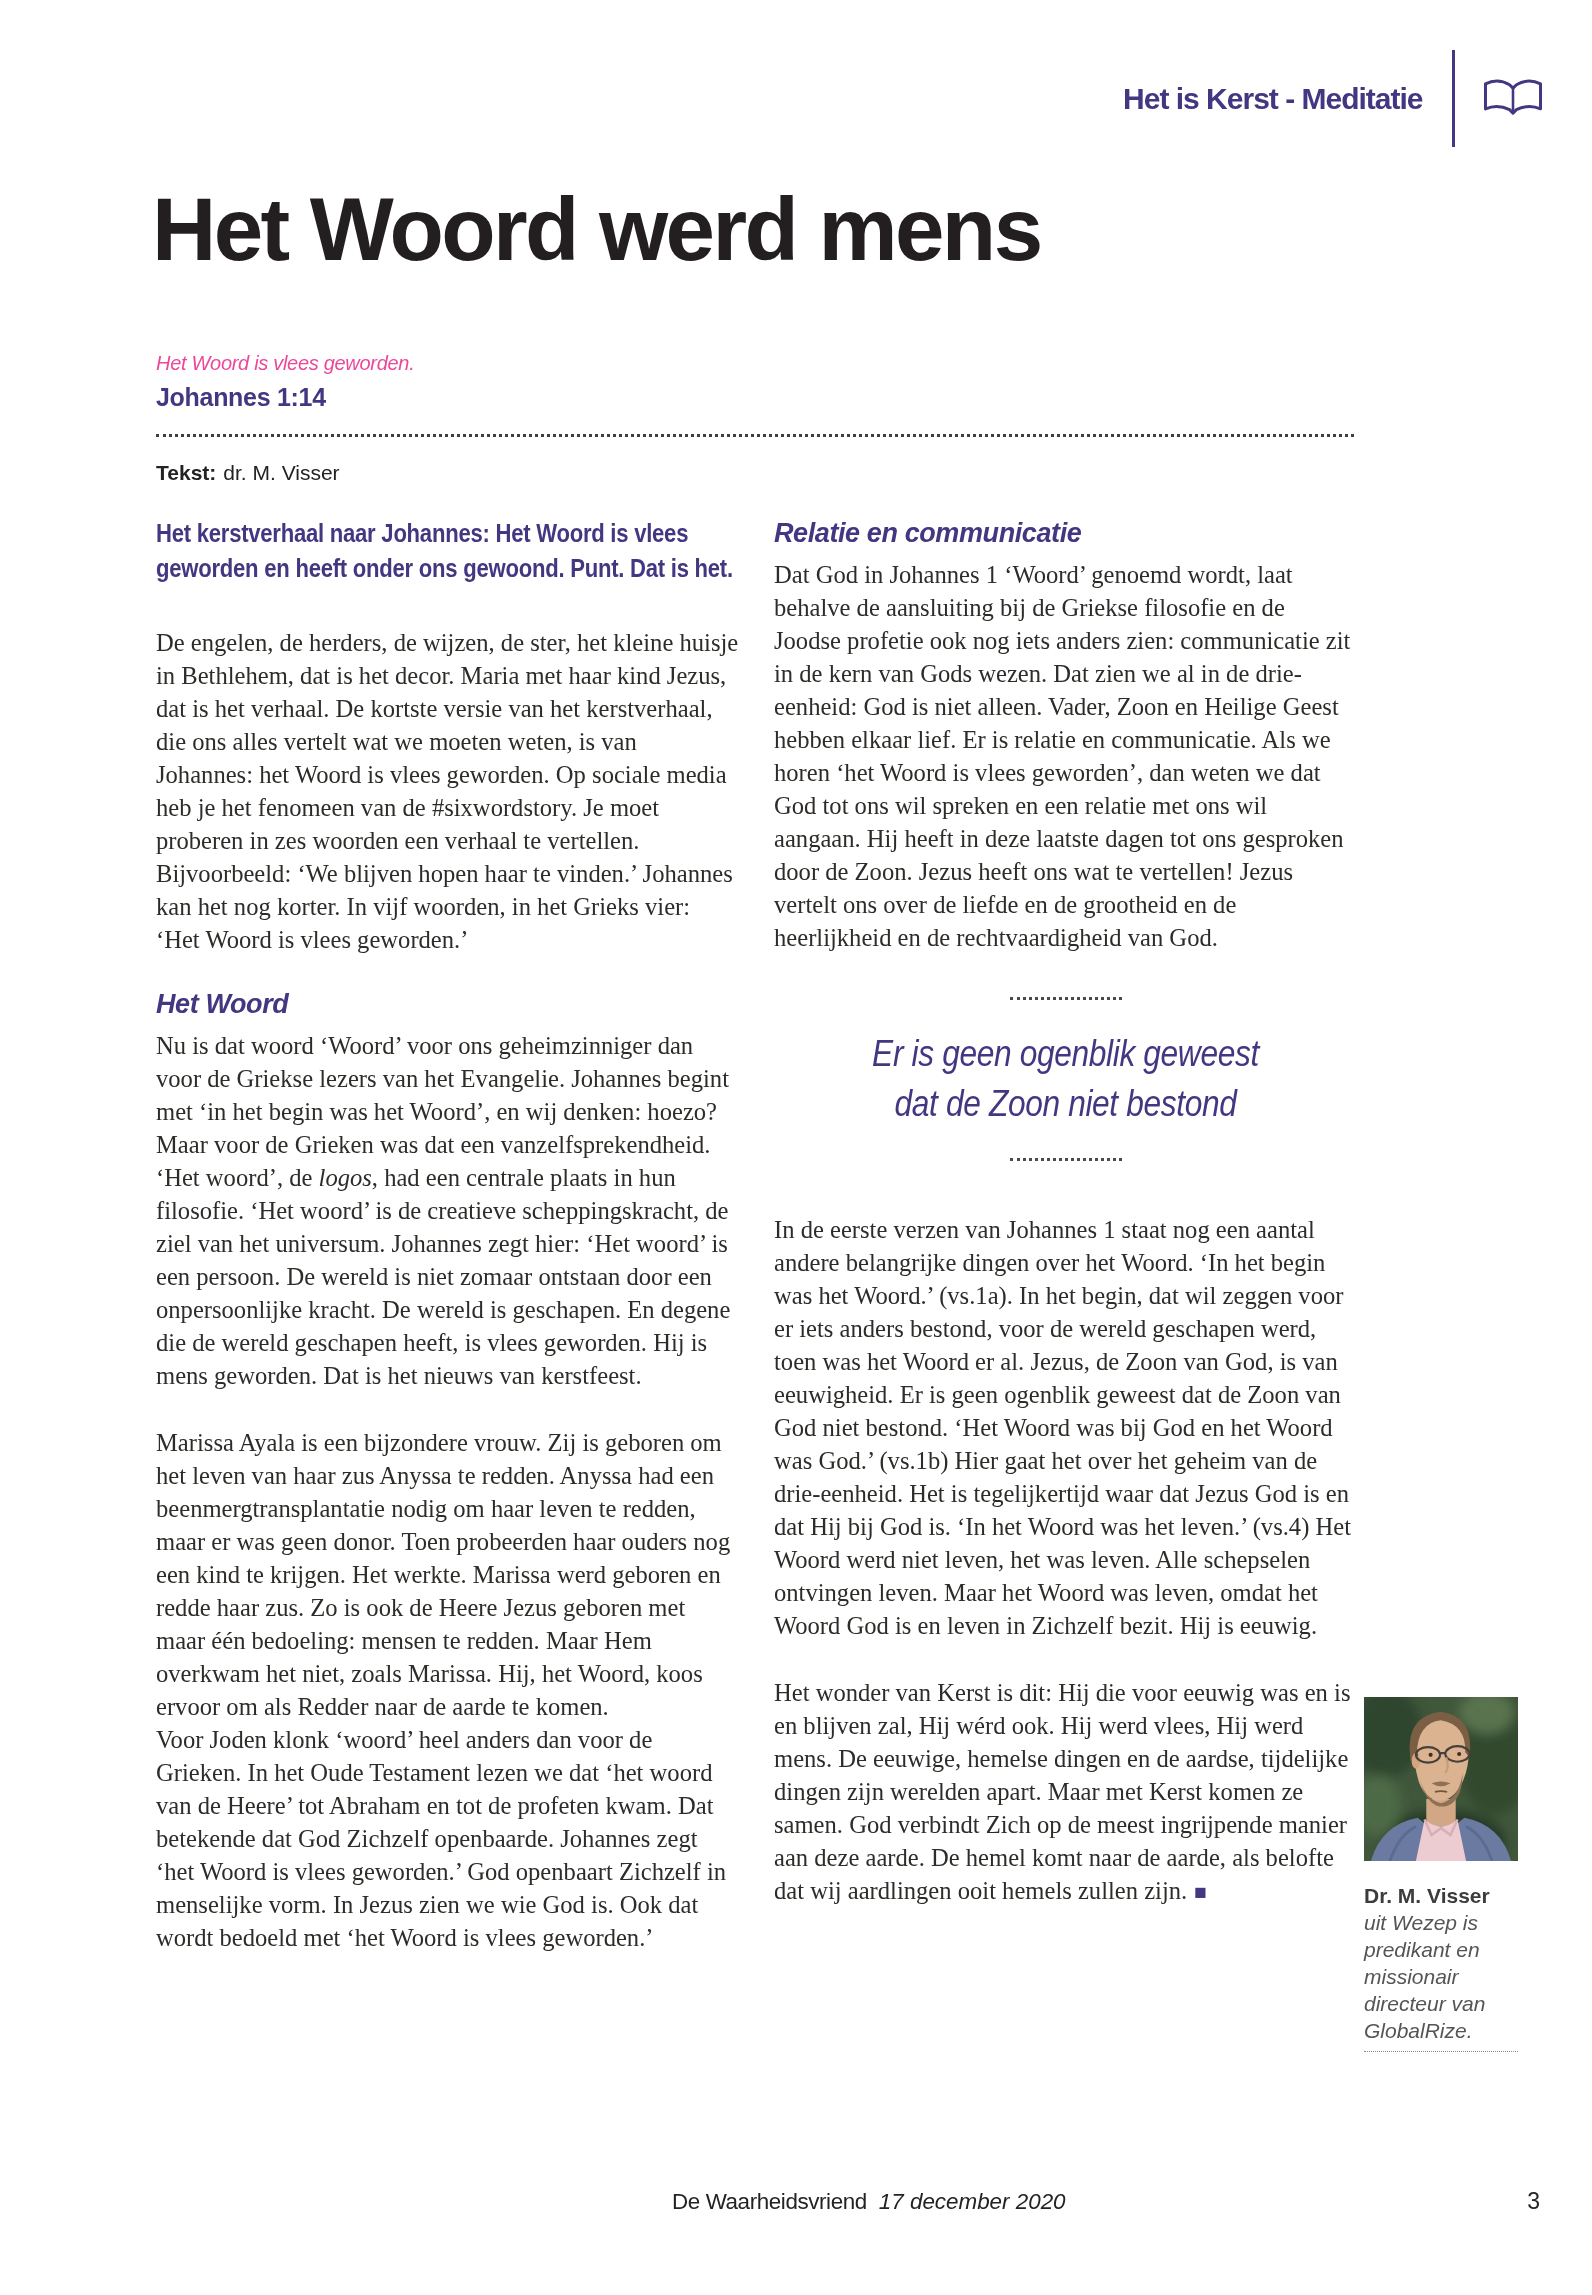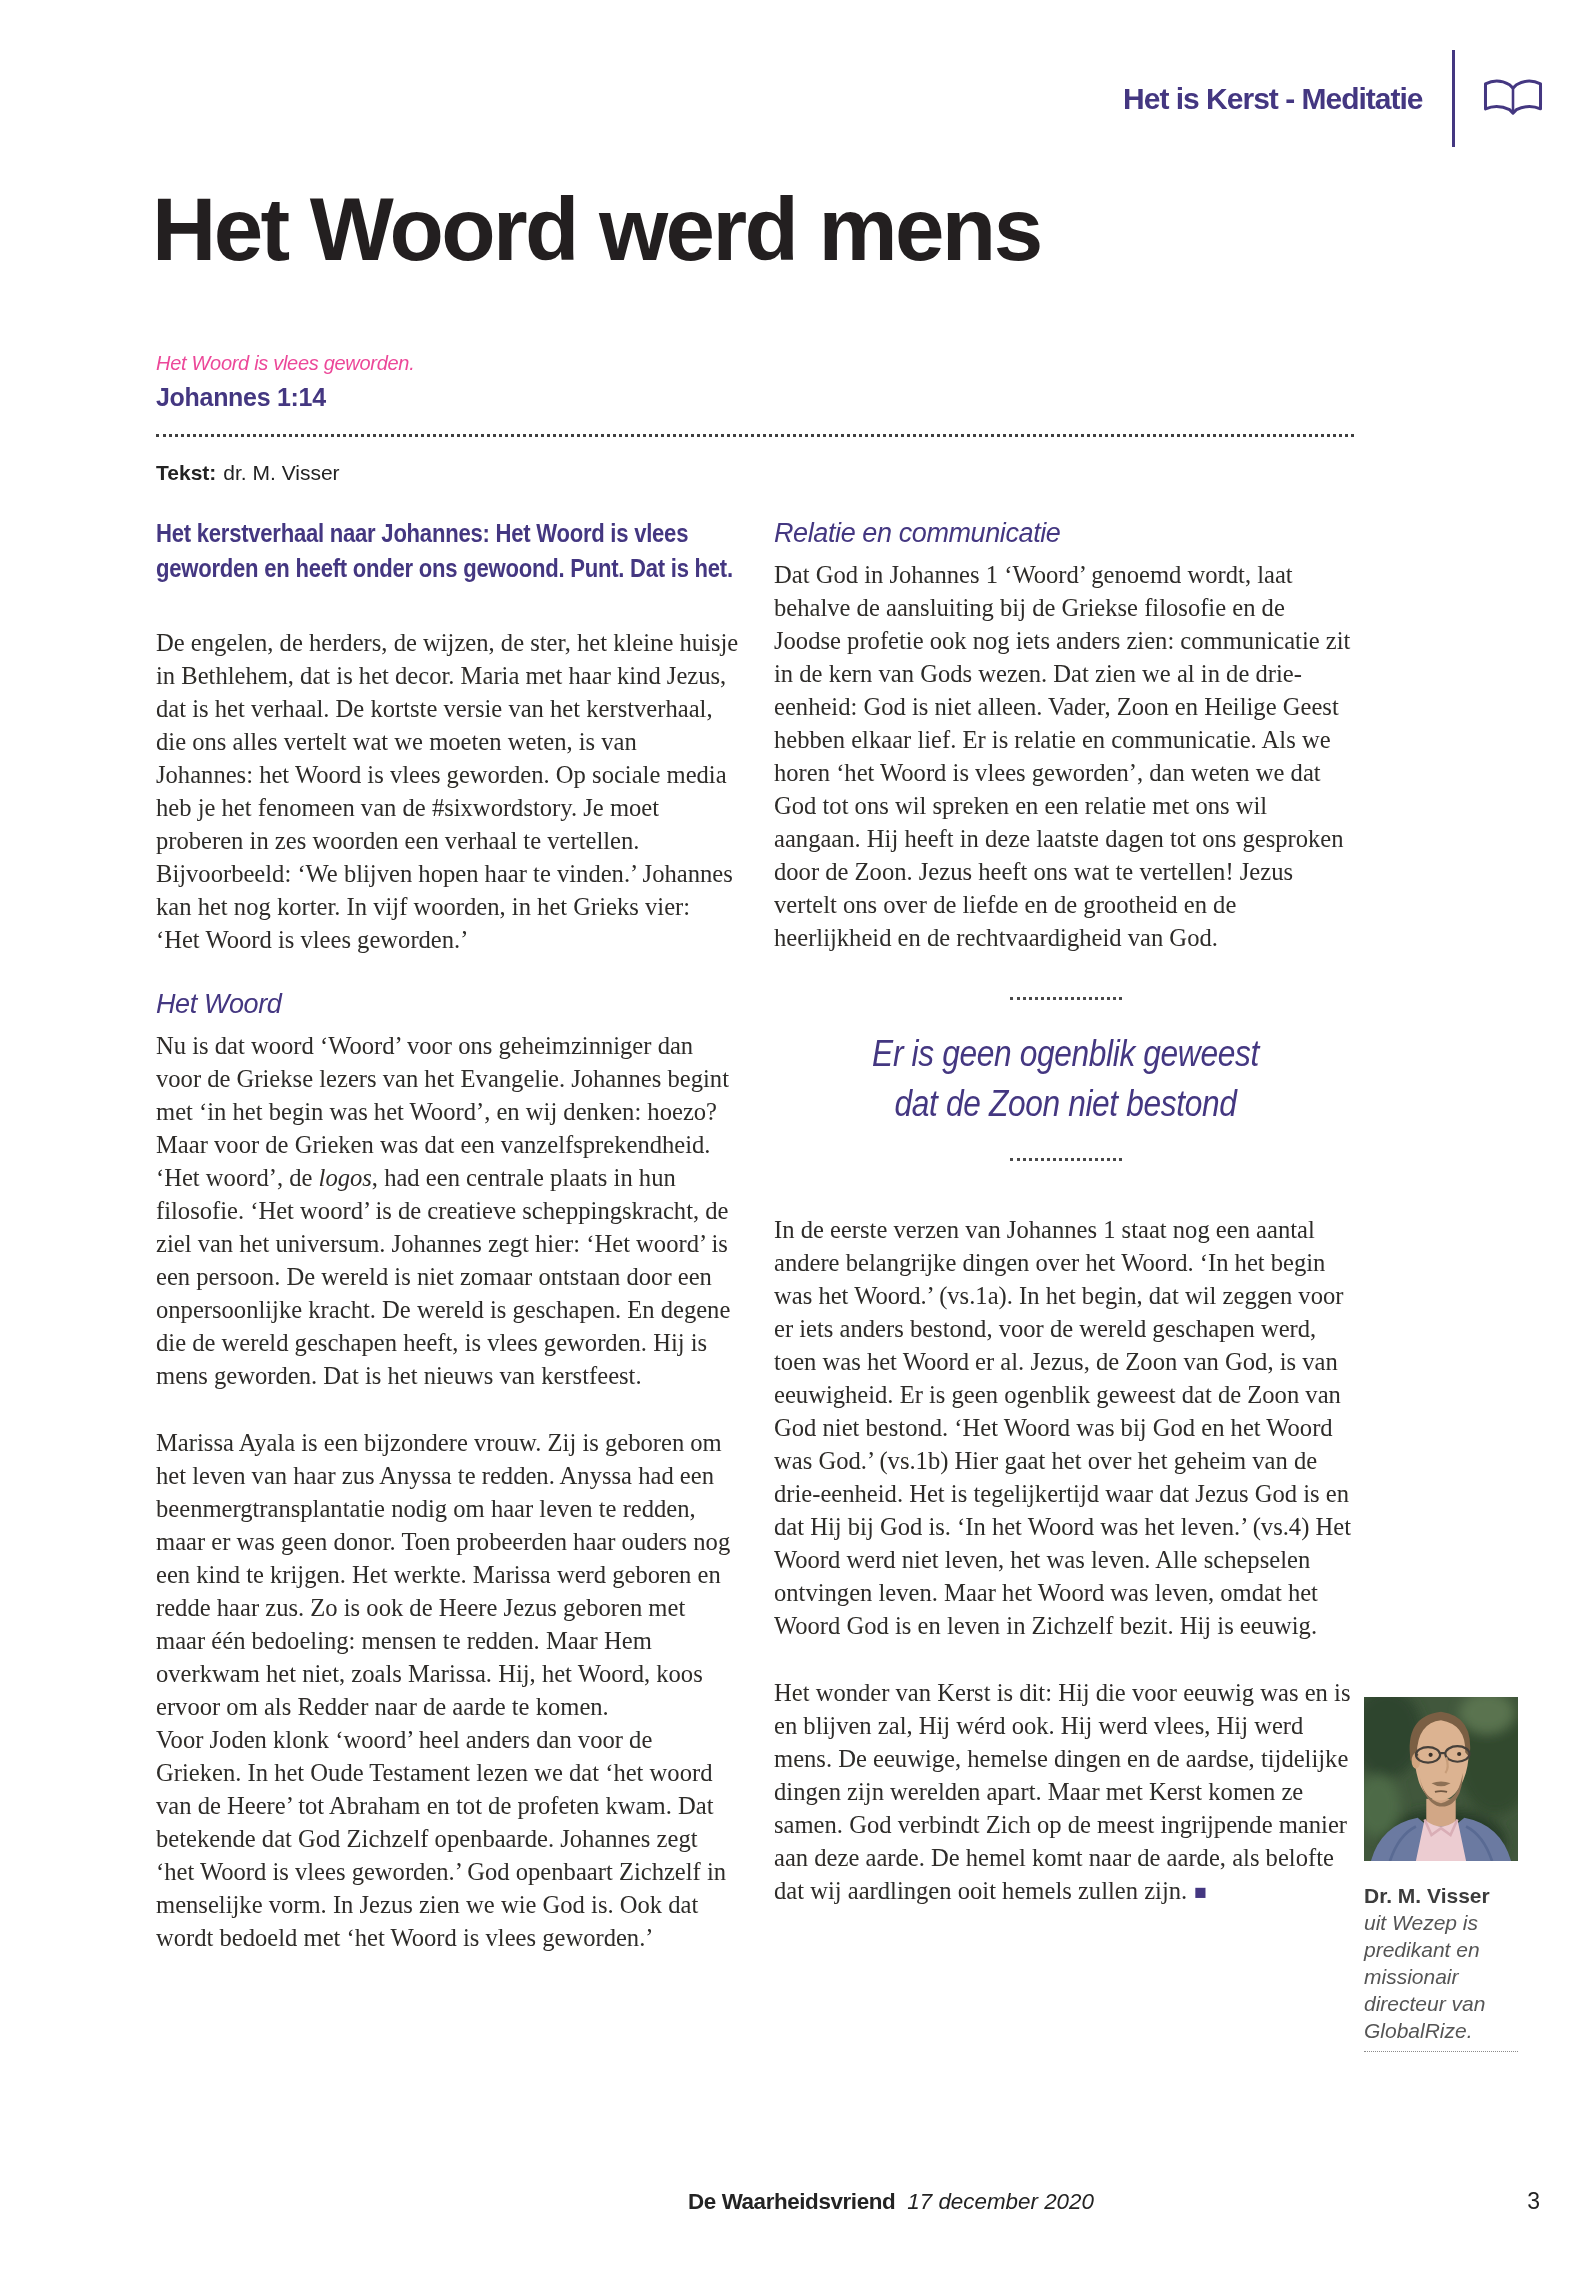--- a/index.html
+++ b/index.html
@@ -61,21 +61,21 @@
   .intro {
     font-family:"Liberation Sans", sans-serif;
     font-weight:700; font-size:26px; line-height:35px;
     color:#443781; letter-spacing:-0.3px;
     width:685px; transform:scaleX(0.85); transform-origin:left top;
     margin-bottom:40px !important;
   }
 
   .section-heading {
     font-family:"Liberation Sans", sans-serif;
-    font-style:italic; font-weight:400;
+    font-style:italic; font-weight:700;
     font-size:27px; line-height:35px; color:#443781;
     letter-spacing:-0.4px;
     margin:31px 0 7px 0;
   }
   .section-heading.first { margin-top:0; }
   .italic-term { font-style:italic; }
 
   
   .quote-block { margin:43px 0 52px 0; }
   .dots-sep {
@@ -100,21 +100,21 @@
   
   .rail { position:absolute; left:1364px; top:1697px; width:154px; }
   .photo { width:154px; height:164px; display:block; }
   .caption { margin-top:21px; font-size:21px; line-height:27px; }
   .author-name { font-weight:700; color:#3c3c3c; }
   .author-bio  { font-style:italic; color:#555555; }
   .caption-rule { margin-top:7px; height:0; border-top:1.7px dotted #8b8b8b; }
 
   
   .footer { position:absolute; top:2189px; left:672px; font-size:22.4px; color:#232323; white-space:nowrap; }
-  .footer-mag  { font-weight:700; letter-spacing:-0.4px;margin-left:16px; }
+  .footer-mag  { font-weight:400; letter-spacing:-0.4px; }
   .footer-date { font-style:italic; margin-left:12px; }
   .page-number { position:absolute; top:2188px; right:52px; font-size:23px; color:#232323; }
 </style>
 </head>
 <body>
 
 <div class="page">
 
   <div class="kicker">
     <span class="kicker-label">Het is Kerst - Meditatie</span>

